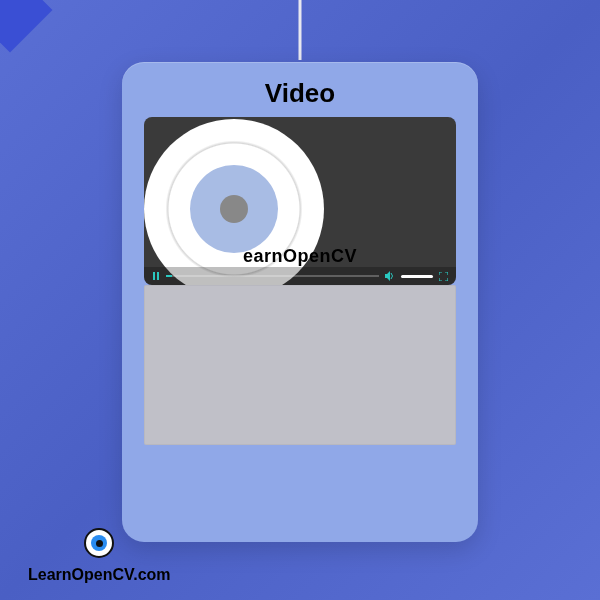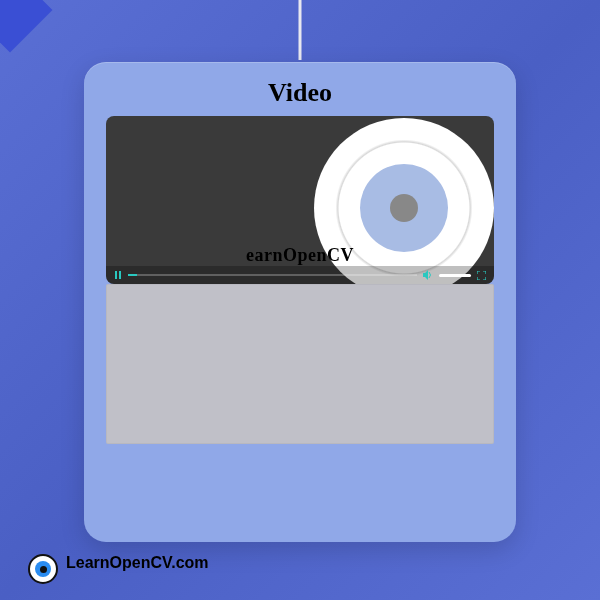--- a/index.html
+++ b/index.html
@@ -20,45 +20,44 @@
     position: absolute;
     top: 0; left: 50%;
     transform: translateX(-50%);
     width: 3px; height: 60px;
     background: #e8e8f0;
   }
   .card {
     position: absolute;
     top: 62px; left: 50%;
     transform: translateX(-50%);
-    width: 432px;
+    width: 356px;
     height: 480px;
     background: #90a8e8;
     border-radius: 22px;
     padding: 16px 22px 22px 22px;
     box-shadow: 0 8px 24px rgba(0,0,0,0.15), inset 0 1px 0 rgba(255,255,255,0.2);
-    font-family: Liberation Serif, serif;
   }
   .section-title {
     text-align: center;
     font-size: 26px;
     font-weight: 700;
     color: #000;
     margin-bottom: 8px;
   }
   .video-frame {
     width: 100%;
     height: 168px;
     background: #3a3a3a;
     border-radius: 8px;
     position: relative;
     overflow: hidden;
     display: flex;
     align-items: center;
-    justify-content: flex-end;
+    justify-content: flex-start;
   }
   .eye-outer {
     position: relative;
     width: 180px; height: 180px;
     border-radius: 50%;
     background: #fff;
     display: flex; align-items: center; justify-content: center;
     top: 8px;
   }
   .eye-ring {
@@ -115,22 +114,23 @@
     width: 100%;
     height: 160px;
     background: #c0c0c8;
     border-radius: 2px;
     box-shadow: inset 0 0 0 1px rgba(0,0,0,0.04);
   }
   .footer {
     position: absolute;
     left: 28px; bottom: 16px;
     display: flex;
-    align-items: flex-start;
+    align-items: center;
     gap: 8px;
+    flex-direction: column;
   }
   .footer-eye {
     width: 30px; height: 30px; border-radius: 50%;
     background: #fff;
     display: flex; align-items: center; justify-content: center;
     border: 2px solid #111;
   }
   .footer-eye-iris {
     width: 16px; height: 16px; border-radius: 50%;
     background: #2a8cf0;

